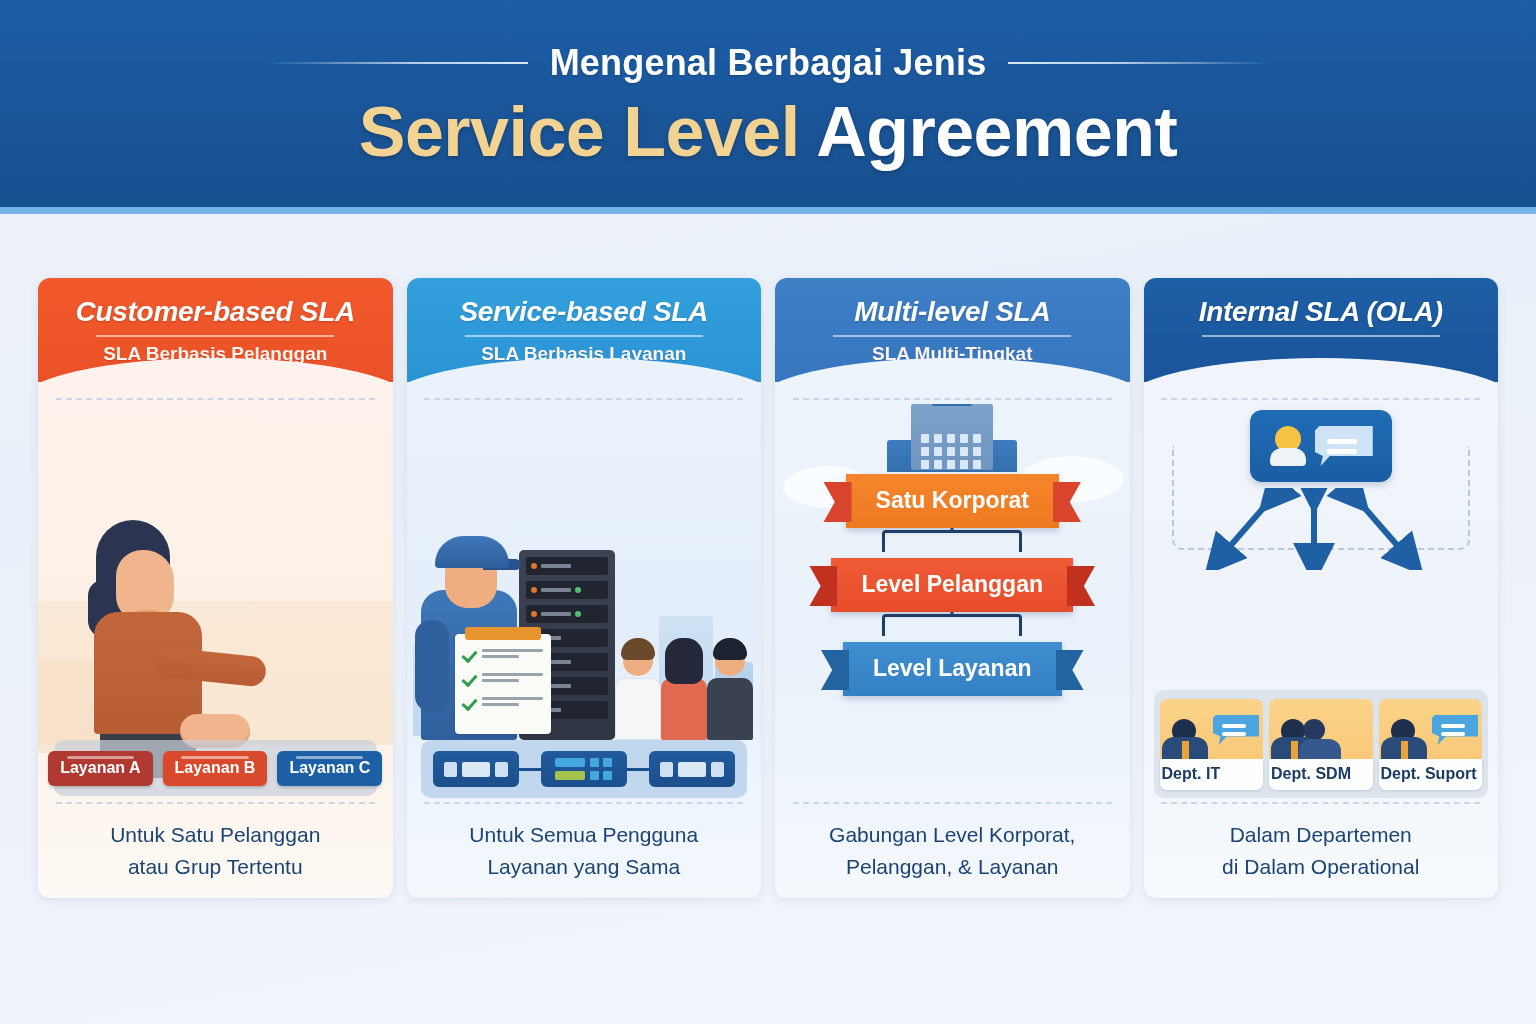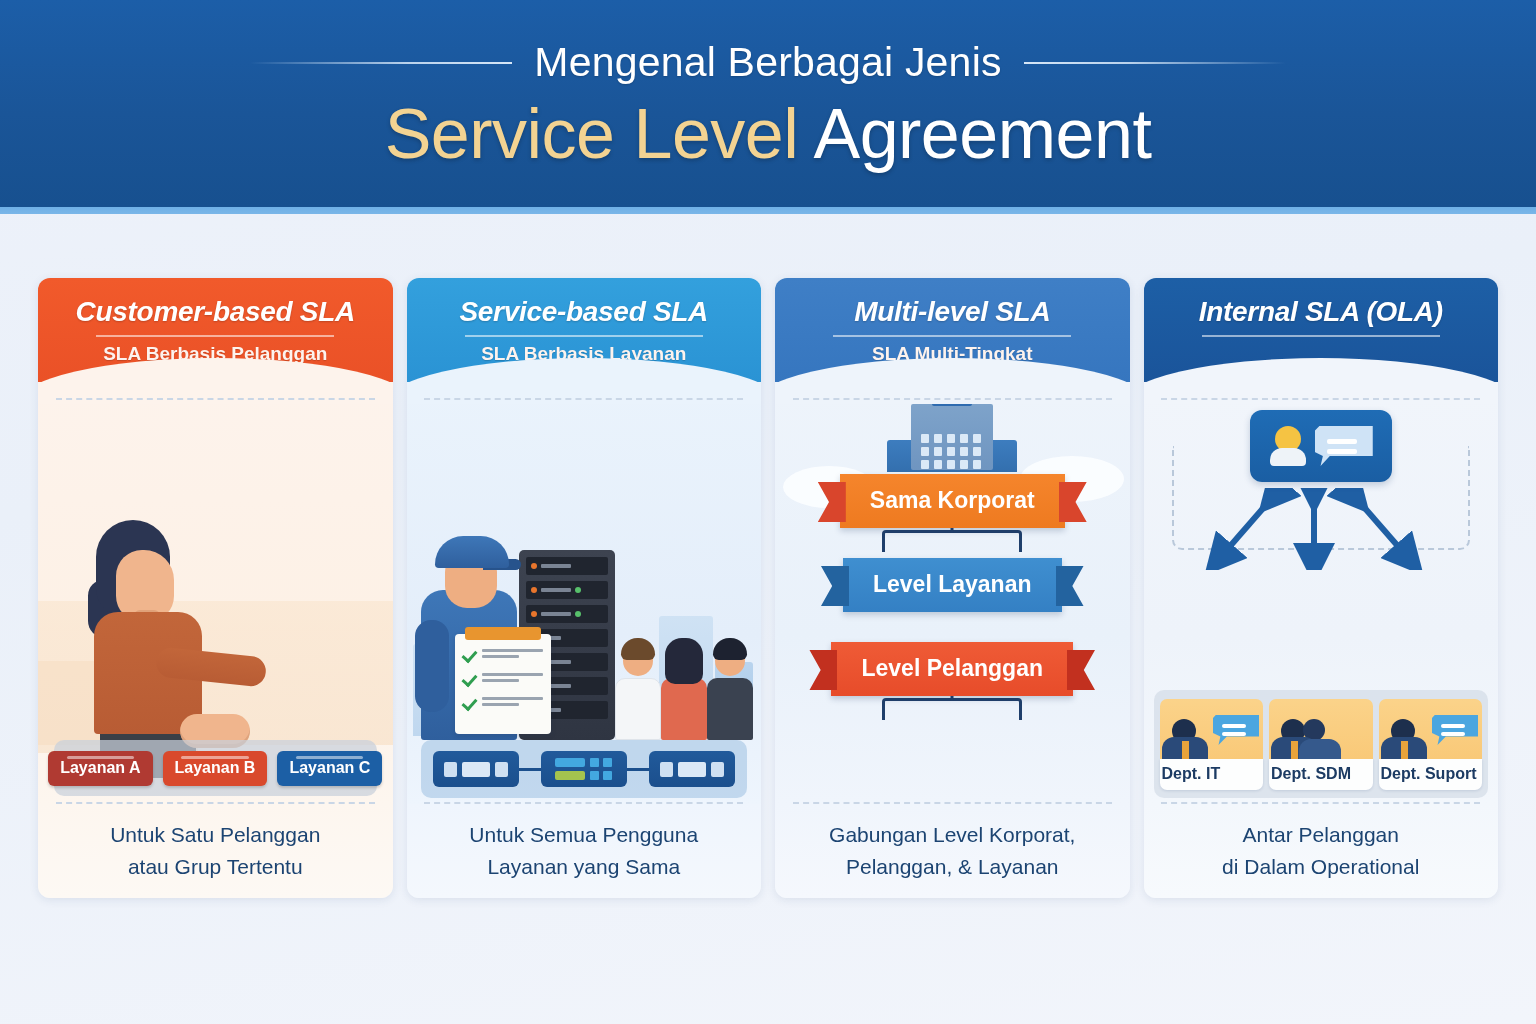--- a/index.html
+++ b/index.html
@@ -32,30 +32,30 @@
   }
   .kicker-rule {
     width: 262px; height: 2px;
     background: linear-gradient(90deg, rgba(255,255,255,0) 0%, rgba(214,232,250,.85) 60%, rgba(224,238,252,.95) 100%);
   }
   .kicker-rule.right {
     background: linear-gradient(270deg, rgba(255,255,255,0) 0%, rgba(214,232,250,.85) 60%, rgba(224,238,252,.95) 100%);
   }
   .kicker {
     color: #ffffff;
-    font-size: 41px;
-    font-weight: 400;
+    font-size: 36px;
+    font-weight: 700;
     letter-spacing: .2px;
     white-space: nowrap;
     text-shadow: 0 1px 2px rgba(0,0,0,.18);
   }
   .title {
     margin-top: 8px;
     font-size: 70px;
-    font-weight: 400;
+    font-weight: 700;
     letter-spacing: -.5px;
     white-space: nowrap;
     text-shadow: 0 2px 4px rgba(0,0,0,.22);
   }
   .title .gold { color: #f3d392; }
   .title .white { color: #ffffff; }
 
   
   .grid {
     position: absolute;
@@ -701,33 +701,33 @@
               <i></i>
               <i></i>
               <i></i>
               <i></i>
           </div>
         </div>
         <div class="tower-top"></div>
       </div>
       <div class="ribbons">
         <div class="ribbon-wrap">
-          <div class="ribbon rb-orange">Sama Korporat</div>
+          <div class="ribbon rb-orange">Satu Korporat</div>
           <div class="bracket" style="bottom:-24px">
               <i></i>
             </div>
-        </div>
-        <div class="ribbon-wrap">
-          <div class="ribbon rb-blue">Level Layanan</div>
         </div>
         <div class="ribbon-wrap">
           <div class="ribbon rb-red">Level Pelanggan</div>
           <div class="bracket" style="bottom:-24px">
               <i></i>
             </div>
+        </div>
+        <div class="ribbon-wrap">
+          <div class="ribbon rb-blue">Level Layanan</div>
         </div>
       </div>
       <div class="dashrule bottom"></div>
     </div>
     <div class="caption">
       <span>Gabungan Level Korporat,</span>
       <span>Pelanggan, &amp; Layanan</span>
     </div>
   </div>
 
@@ -791,18 +791,18 @@
                 <i></i>
                 <i></i>
               </span>
           </div>
           <div class="dept-label">Dept. Suport</div>
         </div>
       </div>
       <div class="dashrule bottom"></div>
     </div>
     <div class="caption">
-      <span>Antar Pelanggan</span>
+      <span>Dalam Departemen</span>
       <span>di Dalam Operational</span>
     </div>
   </div>
 
 </div>
 
 </body></html>

